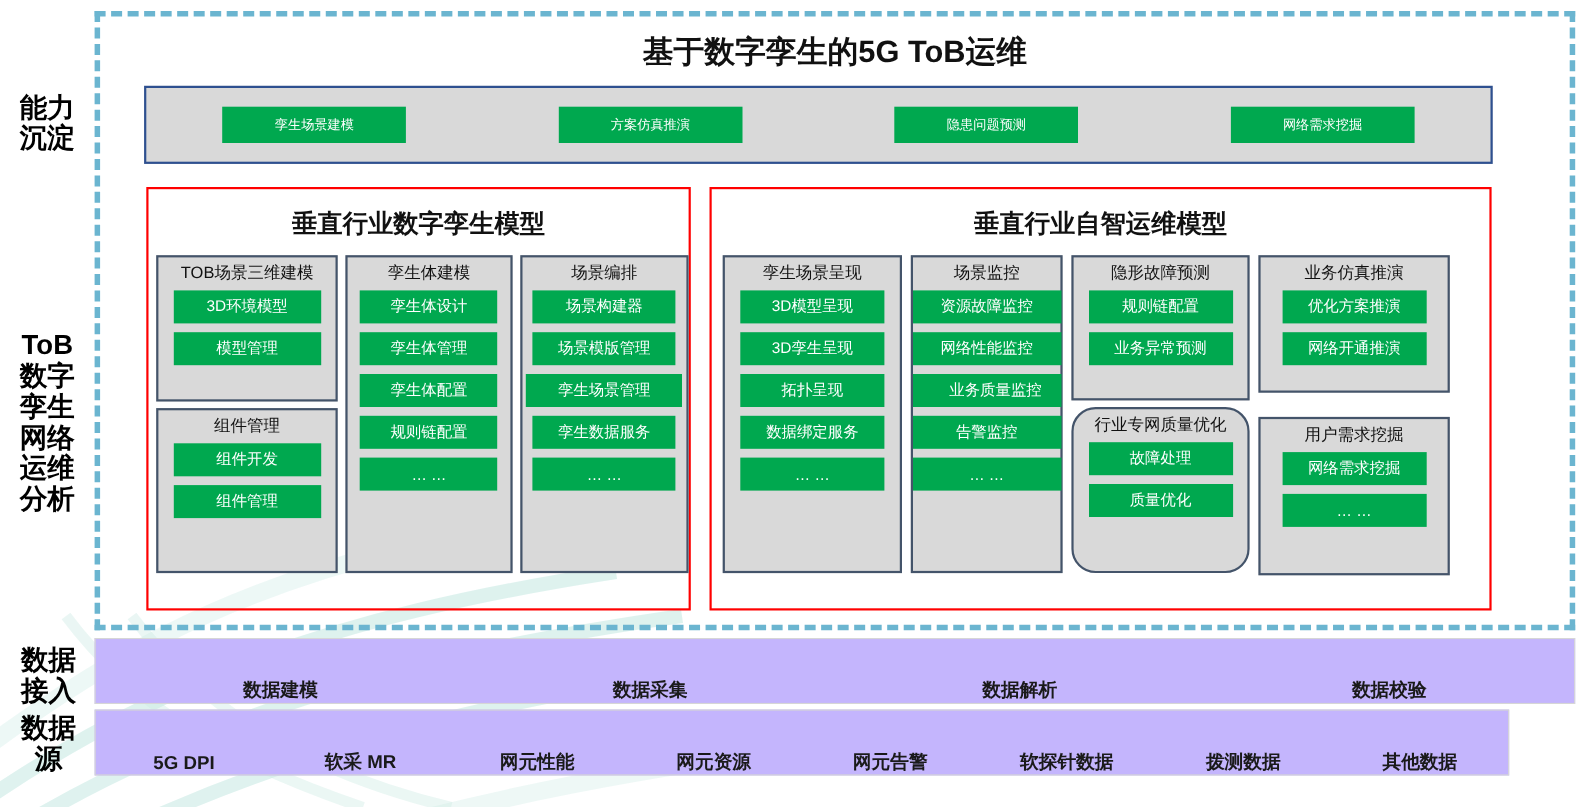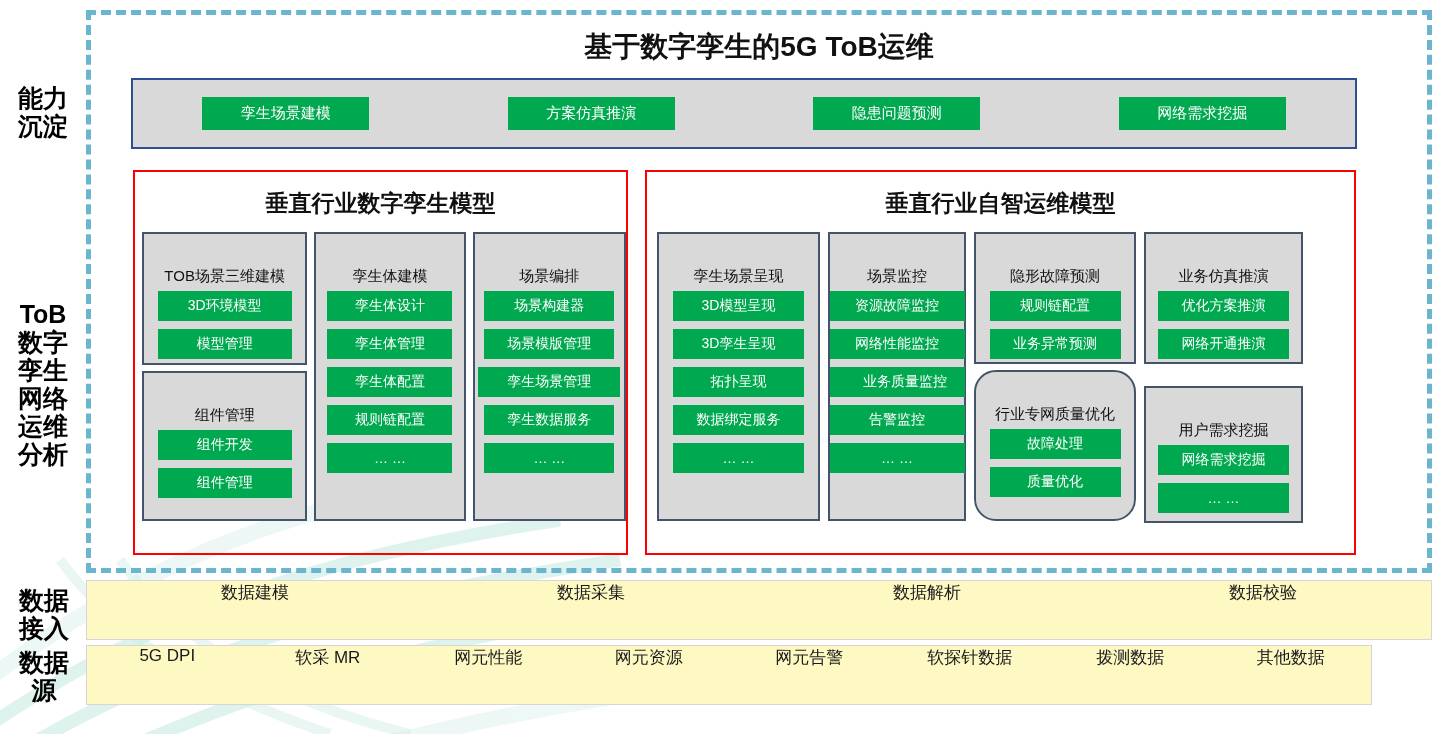--- a/index.html
+++ b/index.html
@@ -46,21 +46,21 @@
   }
 
   
   #capability-band{
     position:absolute;left:131px;top:78px;width:1226px;height:71px;
     background:#d9d9d9;border:2px solid #2e5090;box-sizing:border-box;
     display:flex;align-items:center;
   }
   .cap-slot{flex:1;display:flex;justify-content:center;align-items:center;}
   .cap-box{
-    background:#00a84f;color:#fff;font-size:15px;
+    background:#00a84f;color:#fff;font-size:12px;
     width:167px;height:33px;display:flex;align-items:center;justify-content:center;
     box-sizing:border-box;
   }
 
   
   .model-panel{
     position:absolute;border:2px solid #ff0000;background:transparent;box-sizing:border-box;
   }
   #panel-twin{left:133px;top:170px;width:495px;height:385px;}
   #panel-ops{left:645px;top:170px;width:711px;height:385px;}
@@ -73,37 +73,37 @@
   .col-row{position:absolute;left:0;right:0;top:60px;bottom:30px;display:flex;}
   .col{display:flex;flex-direction:column;}
 
   
   .subbox{
     background:#d9d9d9;border:2px solid #44546a;box-sizing:border-box;
     display:flex;flex-direction:column;align-items:center;
   }
   .subbox-title{
     font-size:15px;color:#111;text-align:center;
-    padding-top:7px;padding-bottom:4px;line-height:1.1;margin-top:27px;
+    padding-top:7px;padding-bottom:4px;line-height:1.1;
   }
   .chip-wrap{
     flex:1;width:100%;display:flex;flex-direction:column;
     align-items:center;justify-content:flex-start;gap:8px;padding:2px 0 8px 0;
     box-sizing:border-box;
   }
   .chip{
     background:#00a84f;color:#fff;font-size:14px;
     display:flex;align-items:center;justify-content:center;
     box-sizing:border-box;height:30px;
   }
 
   
   .bottom-row{
-    position:absolute;background:#fef9c3;border:1px solid #d6d6d6;box-sizing:border-box;
-    display:flex;align-items:flex-start;
+    position:absolute;background:#c4b5fd;border:1px solid #d6d6d6;box-sizing:border-box;
+    display:flex;align-items:flex-end;font-weight:bold;
   }
   #row-access{left:86px;top:580px;width:1346px;height:60px;}
   #row-source{left:86px;top:645px;width:1286px;height:60px;}
   .brow-cell{flex:1;text-align:center;font-size:17px;color:#1a1a1a;}
 </style>
 </head>
 <body>
 
 <svg id="bg-decor" viewBox="0 0 1438 734" preserveAspectRatio="none">
   <g opacity="0.5" fill="none" stroke="#bfe6df" stroke-width="13">
@@ -244,21 +244,21 @@
             </div>
           </div>
           <div class="subbox" style="height: 151px; border-radius: 22px;">
             <div class="subbox-title">行业专网质量优化</div>
             <div class="chip-wrap">
               <div class="chip" style="width: 131px;">故障处理</div>
               <div class="chip" style="width: 131px;">质量优化</div>
             </div>
           </div>
         </div>
-        <div class="col" style="width: 159px; gap: 22px;">
+        <div class="col" style="width: 174px; gap: 22px;">
           <div class="subbox" style="height: 132px;">
             <div class="subbox-title">业务仿真推演</div>
             <div class="chip-wrap">
               <div class="chip" style="width: 131px;">优化方案推演</div>
               <div class="chip" style="width: 131px;">网络开通推演</div>
             </div>
           </div>
           <div class="subbox" style="height: 151px;">
             <div class="subbox-title">用户需求挖掘</div>
             <div class="chip-wrap">

